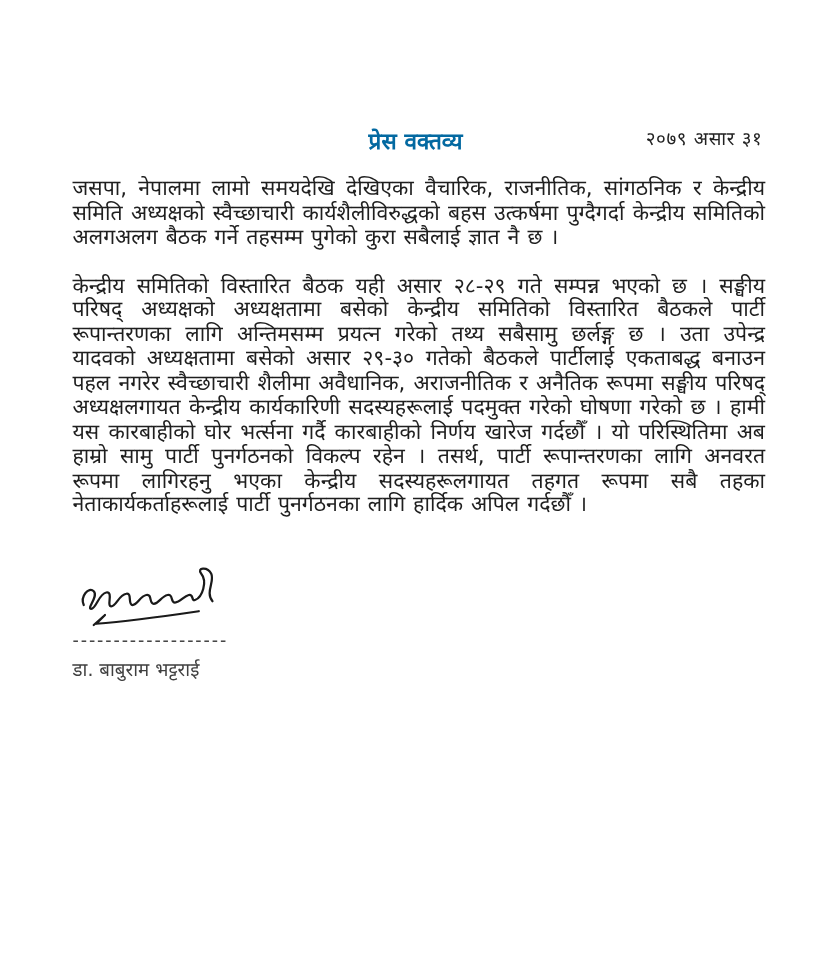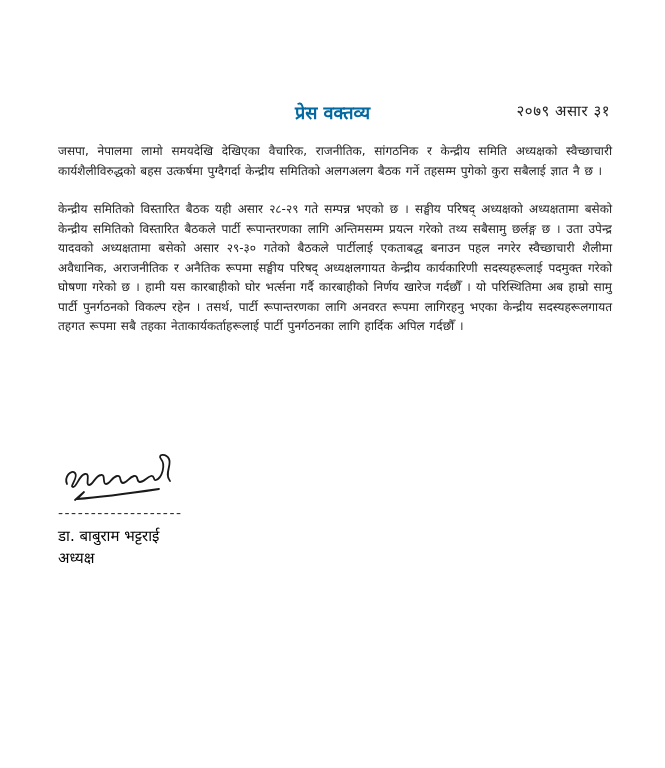--- a/index.html
+++ b/index.html
@@ -36,21 +36,21 @@
     font-weight: bold;
     color: #0369a1;
   }
   .body-text {
     position: absolute;
     top: 142px;
     left: 58px;
     width: 554px;
   }
   .para {
-    font-size: 12px;
+    font-size: 17px;
     line-height: 19.5px;
     text-align: justify;
     color: #1f1f1f;
     margin: 0 0 19px 0;
     word-spacing: 1px;
   }
   .signature-block {
     position: absolute;
     top: 452px;
     left: 58px;
@@ -66,21 +66,21 @@
     font-size: 14px;
     letter-spacing: 1.5px;
     color: #333333;
     line-height: 14px;
     margin-top: 2px;
     white-space: nowrap;
   }
   .sig-line {
     font-size: 15px;
     line-height: 20px;
-    color: #000000;
+    color: #404040;
     margin-top: 2px;
   }
   .sig-name { margin-top: 6px; }
 </style>
 </head>
 <body>
 
 <div class="page">
 
   <div class="date-line">२०७९ असार ३१</div>
@@ -96,19 +96,18 @@
 
     <svg class="signature-svg" viewBox="0 0 118 52" xmlns="http://www.w3.org/2000/svg">
       <path d="M7,32 C4,25 11,17 15,21 C19,25 9,35 13,35 C17,35 19,23 25,22 C31,21 25,33 29,33 C33,33 35,24 41,23 C46,22 42,32 46,32 C50,32 52,25 57,24 C62,23 59,31 63,31 C67,31 69,25 74,24 C79,23 76,30 80,30 C84,30 87,25 91,24 C95,23 93,29 96,28 C102,26 106,13 101,7 C97,2 106,1 109,7 C112,13 104,22 110,29" fill="none" stroke="#1a1a1a" stroke-width="1.8" stroke-linecap="round" stroke-linejoin="round"></path>
       <path d="M15,48 L24,40 L17,47 C44,45 72,41 99,37" fill="none" stroke="#1a1a1a" stroke-width="1.8" stroke-linecap="round" stroke-linejoin="round"></path>
     </svg>
 
     <div class="dashed-sep">-------------------</div>
 
     <div class="sig-line sig-name">डा. बाबुराम भट्टराई</div>
 
-    <div class="sig-line">अध्यक्ष</div>
 
 
 
   </div>
 
 </div>
 
 </body></html>

